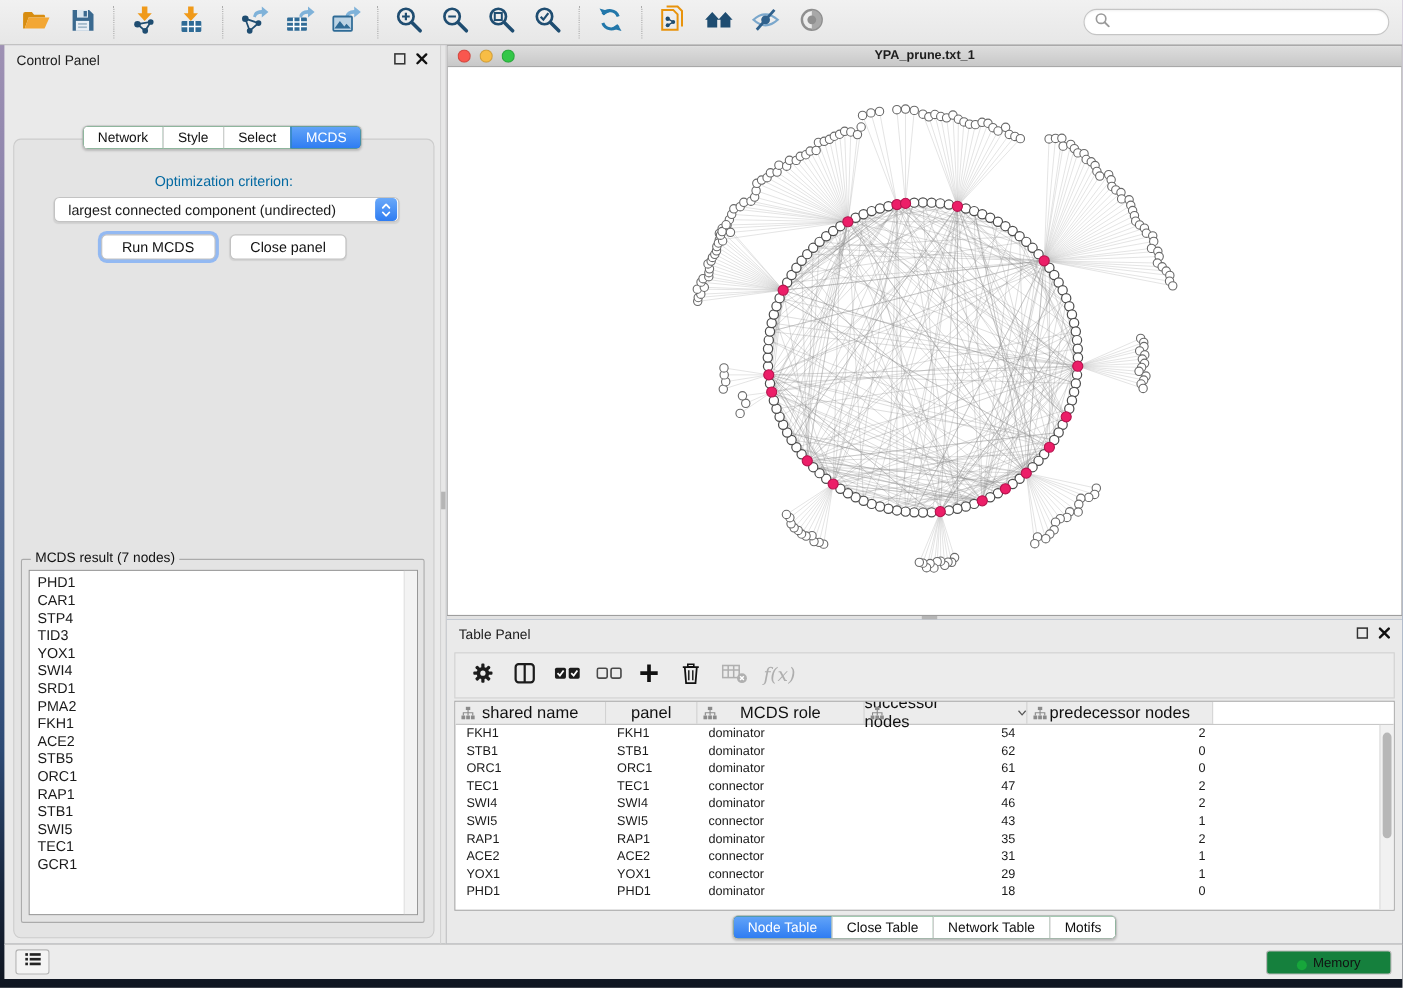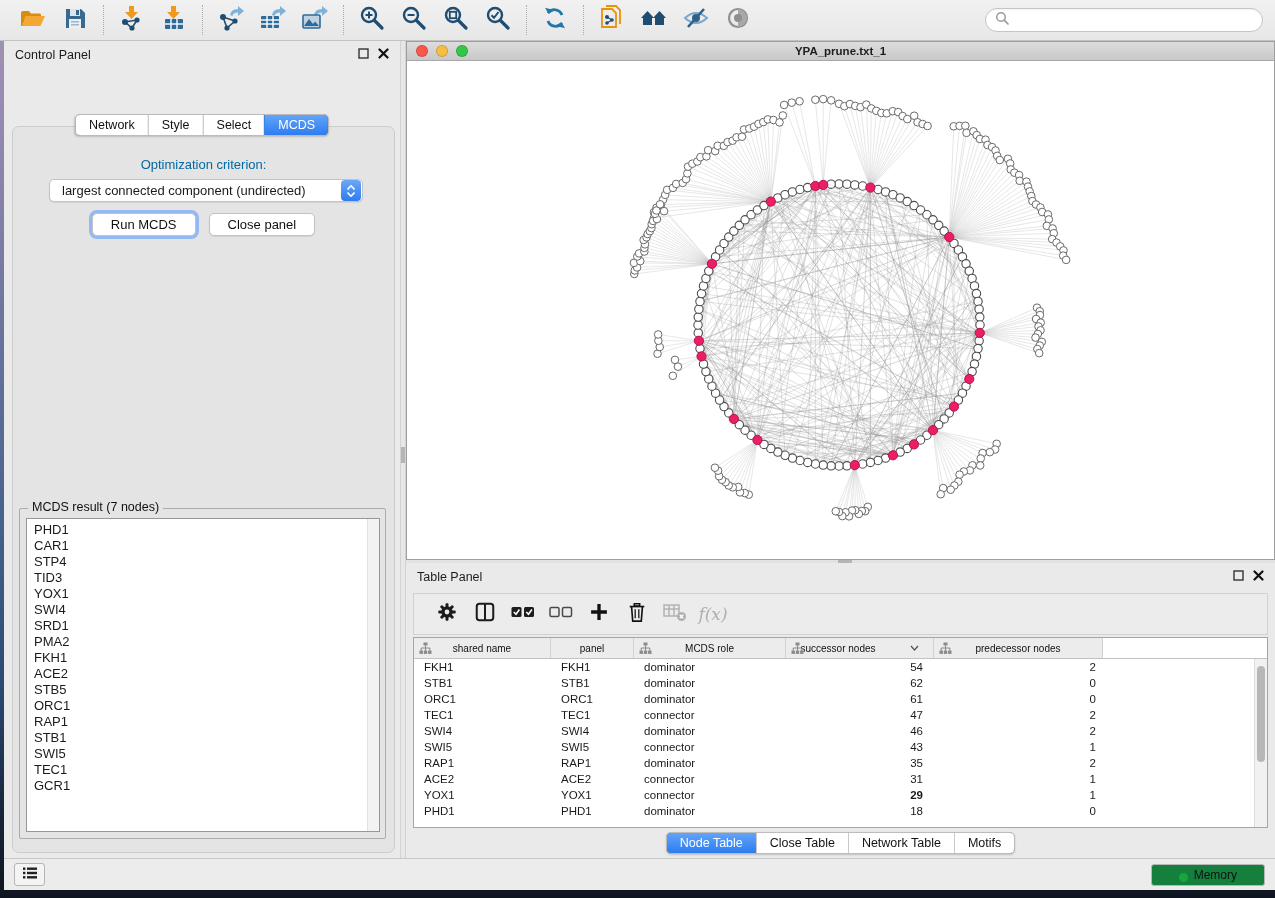--- a/index.html
+++ b/index.html
@@ -59,26 +59,26 @@
   .light{width:12px;height:12px;border-radius:50%;border:1px solid rgba(0,0,0,.15)}
   .net-title-text{margin:0 auto;font-size:11.5px;font-weight:700;color:#1d1d1d}
   .net-canvas{flex:1;position:relative;overflow:hidden}
   .net-canvas svg{position:absolute;left:0;top:0}
   .h-divider{height:3px;background:#e2e2e2;position:relative;flex:0 0 auto}
   .h-handle{position:absolute;left:432px;top:0;width:14px;height:3px;background:#b5b5b5}
   
   .table-panel{flex:1;background:#eaeaea;display:flex;flex-direction:column;min-height:0}
   .tp-toolbar{margin:2px 7px 0;height:42px;background:#ececec;border:1px solid #d1d1d1;
     display:flex;align-items:center;padding:0 14px;gap:0;flex:0 0 auto}
-  .tp-tool{width:38px;height:34px;display:flex;align-items:center;justify-content:center}
+  .tp-tool{width:38px;height:34px;display:flex;align-items:center;}
   .fx{font-family:"DejaVu Serif",serif;font-style:italic;color:#aeaeae;font-size:17px}
   .table-wrap{margin:2px 7px 0;flex:1;background:#fff;border:1px solid #a5a5a5;position:relative;overflow:hidden}
   .thead{display:flex;height:21px;background:#ececec;border-bottom:1px solid #c2c2c2}
   .th{position:relative;display:flex;align-items:center;justify-content:center;border-right:1px solid #d2d2d2;
-    font-size:10px;color:#101010;flex:0 0 auto;gap:4px}
+    font-size:15px;color:#101010;flex:0 0 auto;gap:4px}
   .th .th-icon{position:absolute;left:5px;top:4px}
   .th .sort{margin-left:2px}
   .th-fill{flex:1;background:#fff;border-bottom:0}
   .tr{display:flex;height:16px;align-items:center;font-size:11.5px}
   .td{flex:0 0 auto;padding:0 10px;white-space:nowrap;overflow:hidden}
   .td.num{text-align:right}
   .vscroll{position:absolute;right:0;top:21px;bottom:0;width:13px;background:#f1f1f1;border-left:1px solid #dcdcdc}
   .vthumb{position:absolute;left:2px;right:2px;top:7px;height:96px;background:#b7b7b7;border-radius:5px}
   .bottom-tabs{height:30px;display:flex;align-items:center;justify-content:center;flex:0 0 auto}
   
@@ -1348,21 +1348,21 @@
               <div class="td" style="width: 137px;">ACE2</div>
               <div class="td" style="width: 83px;">ACE2</div>
               <div class="td" style="width: 152px;">connector</div>
               <div class="td num" style="width: 148px; padding-right: 11px;">31</div>
               <div class="td num" style="width: 169px; padding-right: 7px;">1</div>
             </div>
             <div class="tr">
               <div class="td" style="width: 137px;">YOX1</div>
               <div class="td" style="width: 83px;">YOX1</div>
               <div class="td" style="width: 152px;">connector</div>
-              <div class="td num" style="width: 148px; padding-right: 11px; font-weight: bold;">29</div>
+              <div class="td num" style="width: 148px; padding-right: 11px;">29</div>
               <div class="td num" style="width: 169px; padding-right: 7px;">1</div>
             </div>
             <div class="tr">
               <div class="td" style="width: 137px;">PHD1</div>
               <div class="td" style="width: 83px;">PHD1</div>
               <div class="td" style="width: 152px;">dominator</div>
               <div class="td num" style="width: 148px; padding-right: 11px;">18</div>
               <div class="td num" style="width: 169px; padding-right: 7px;">0</div>
             </div>
           </div>

